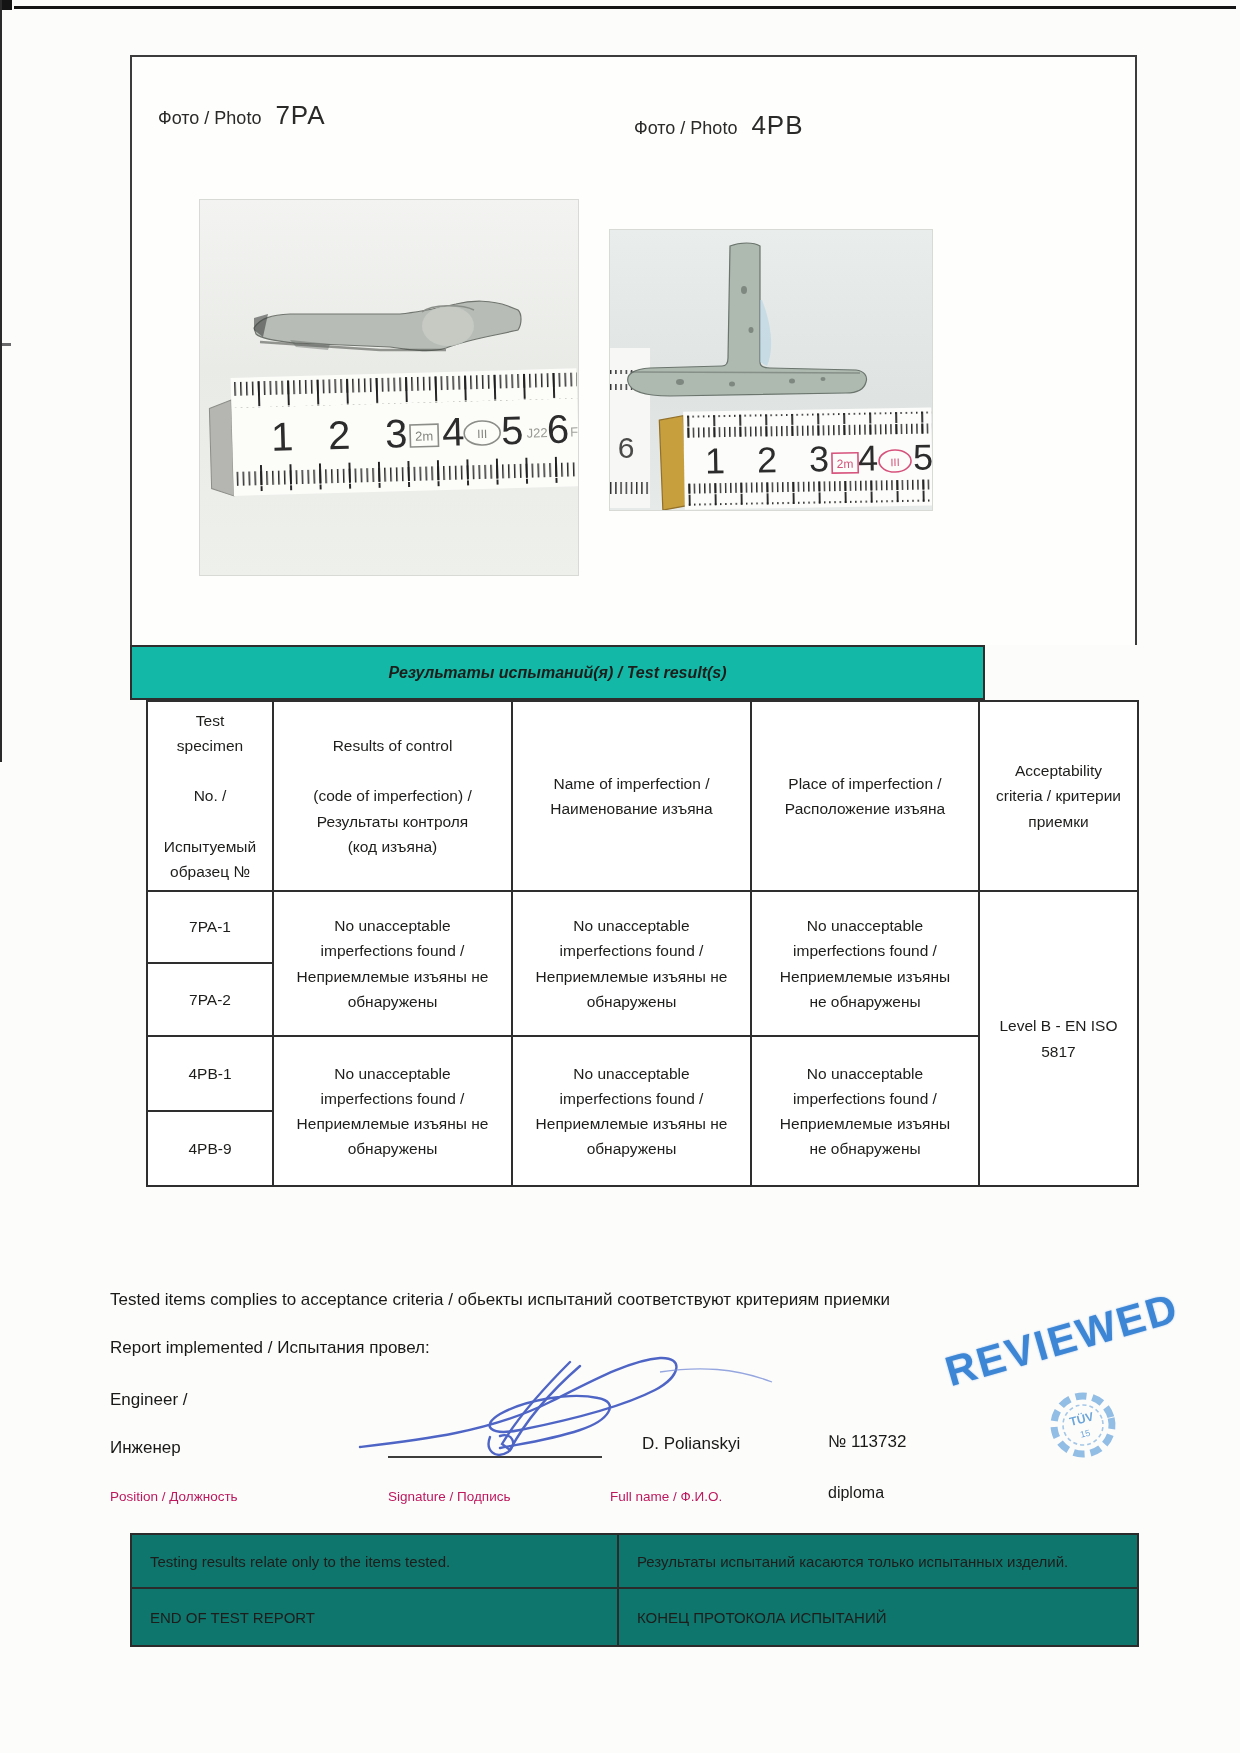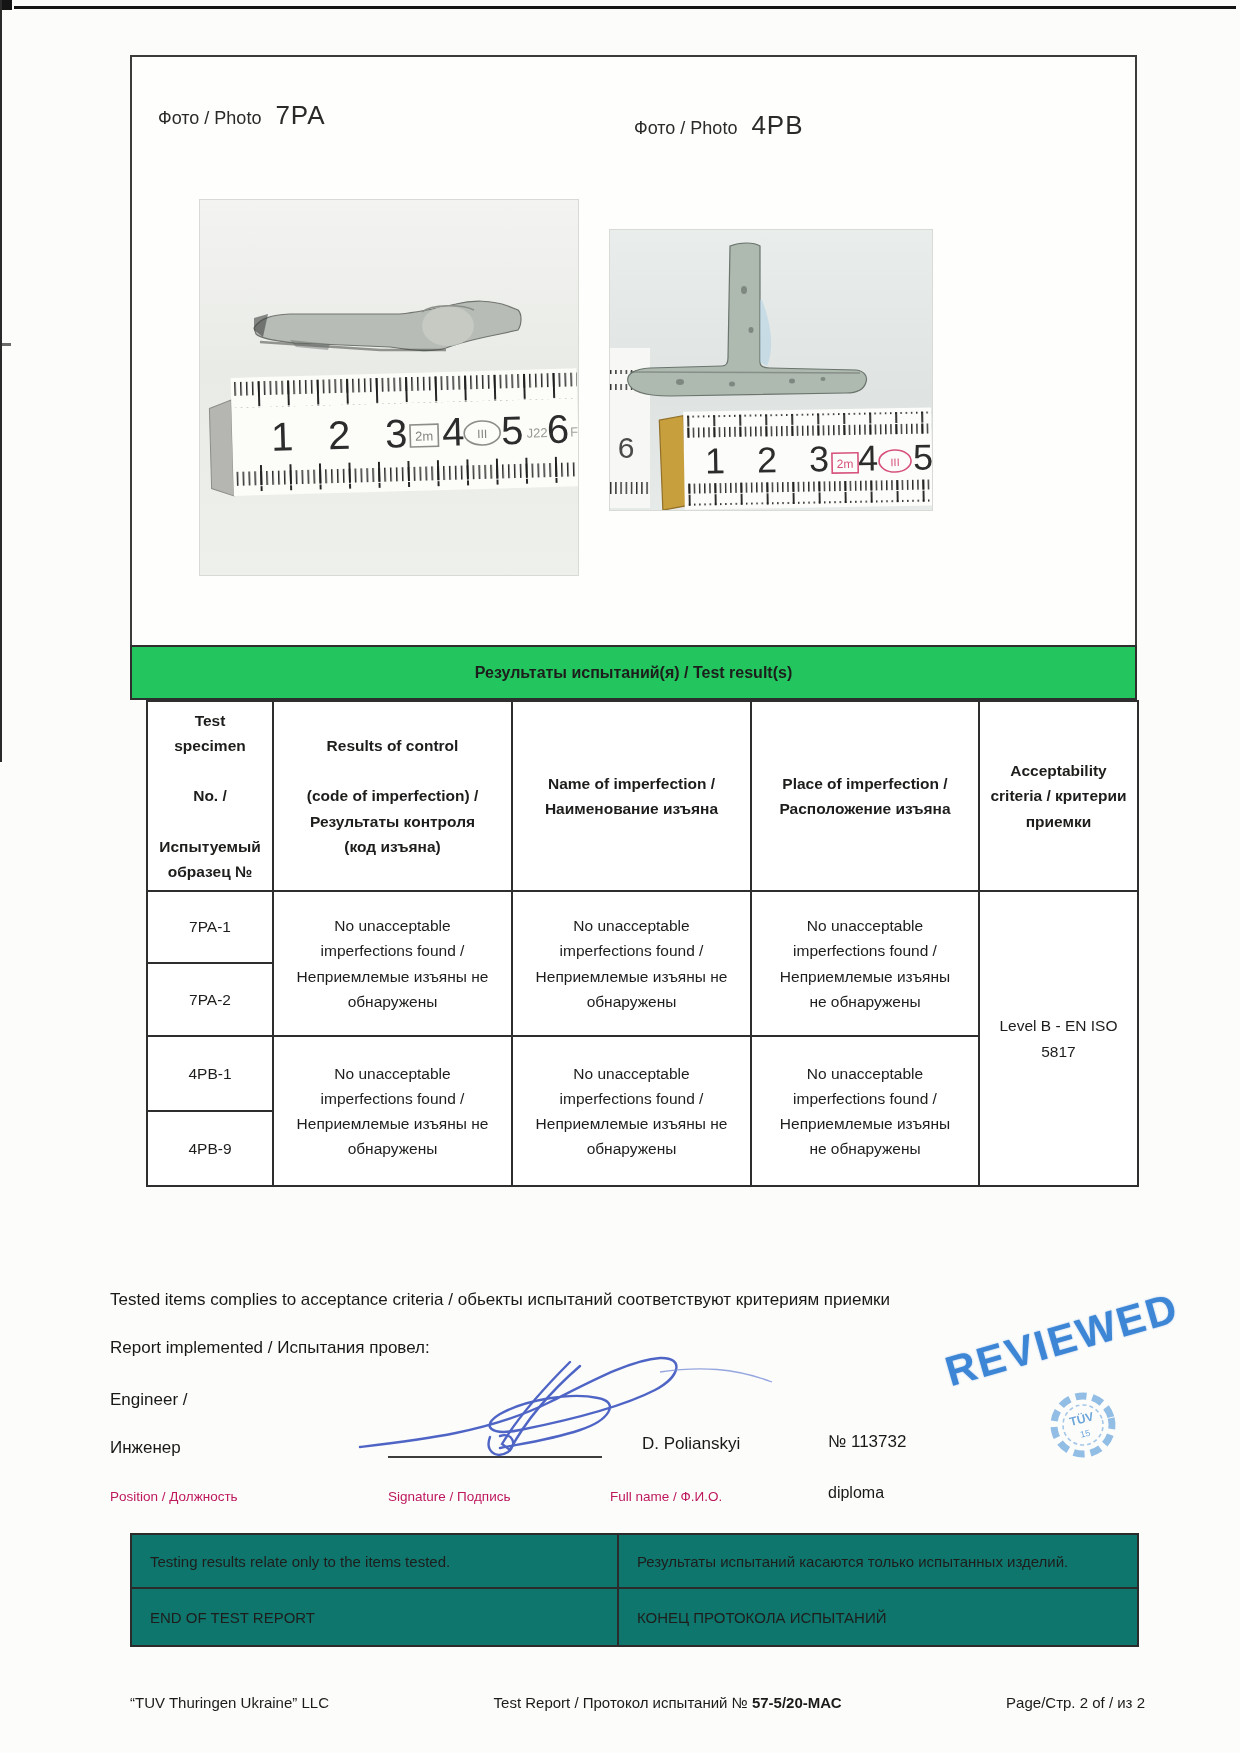--- a/index.html
+++ b/index.html
@@ -12,24 +12,24 @@
   .scan-corner{left:0;top:0;width:12px;height:10px;background:#141414;}
   .scan-left{left:0;top:0;width:2px;height:762px;background:#2a2a2a;}
   .scan-dash{left:2px;top:343px;width:9px;height:3px;background:#6a6a6a;}
   
   .photo-box{left:130px;top:55px;width:1007px;height:590px;border:2px solid #3c3c3c;border-bottom:none;box-sizing:border-box;background:#fefefd;}
   .photo-label{display:flex;align-items:baseline;gap:14px;color:#2a2a28;}
   .photo-label .pfx{font-size:18px;}
   .photo-label .code{font-size:26px;letter-spacing:1px;}
   .photo-frame{box-shadow:0 0 0 1px #d8dad6;}
   
-  .title-row{left:130px;top:645px;width:1007px;height:55px;border:2px solid #2e2e2e;box-sizing:border-box;display:flex;align-items:center;justify-content:center;font-size:16px;font-weight:bold;background:#22c55e;}
+  .title-row{left:130px;top:645px;width:855px;height:55px;border:2px solid #2e2e2e;box-sizing:border-box;display:flex;align-items:center;justify-content:center;font-size:16px;font-weight:bold;background:#14b8a6;font-style:italic;}
   table.results{position:absolute;left:146px;top:700px;width:991px;border-collapse:collapse;table-layout:fixed;background:#fff;}
   table.results td,table.results th{border:2px solid #2e2e2e;vertical-align:middle;text-align:center;font-size:15.5px;line-height:1.62;padding:2px 6px;box-sizing:border-box;}
-  table.results th{font-weight:bold;}
+  table.results th{font-weight:normal;}
   td.criteria-cell{text-align:left;padding-left:9px;font-size:15px;}
   td.spec-cell{font-size:15px;}
   td.group-cell{font-size:15px;line-height:1.7;}
   
   .body-line{font-size:17px;color:#191917;}
   .b{font-weight:bold;}
   .small-label{font-size:13.5px;color:#be185d;}
   .sig-line{left:388px;top:1456px;width:214px;height:2px;background:#3d3d3b;}
   
   .reviewed{left:942px;top:1316px;font-size:42px;font-weight:bold;color:#2d7cd2;letter-spacing:2px;transform:rotate(-16deg);opacity:.92;text-shadow:0 0 2px rgba(60,130,210,.55);}
@@ -298,19 +298,14 @@
       <td>Testing results relate only to the items tested.</td>
       <td>Результаты испытаний касаются только испытанных изделий.</td>
     </tr>
     <tr style="height:58px">
       <td>END OF TEST REPORT</td>
       <td>КОНЕЦ ПРОТОКОЛА ИСПЫТАНИЙ</td>
     </tr>
   </tbody>
     </table>
 
-  <div class="abs footer">
-    <span>“TUV Thuringen Ukraine” LLC</span>
-    <span><span>Test Report / Протокол испытаний № </span><span class="b">57-5/20-МАС</span></span>
-    <span>Page/Стр. 2 of / из 2</span>
-  </div>
 
 </div>
 
 </body></html>

